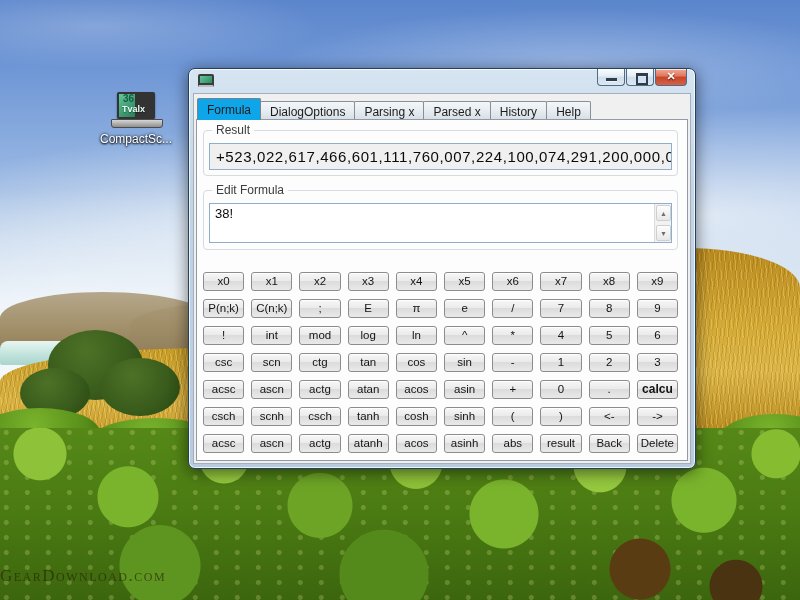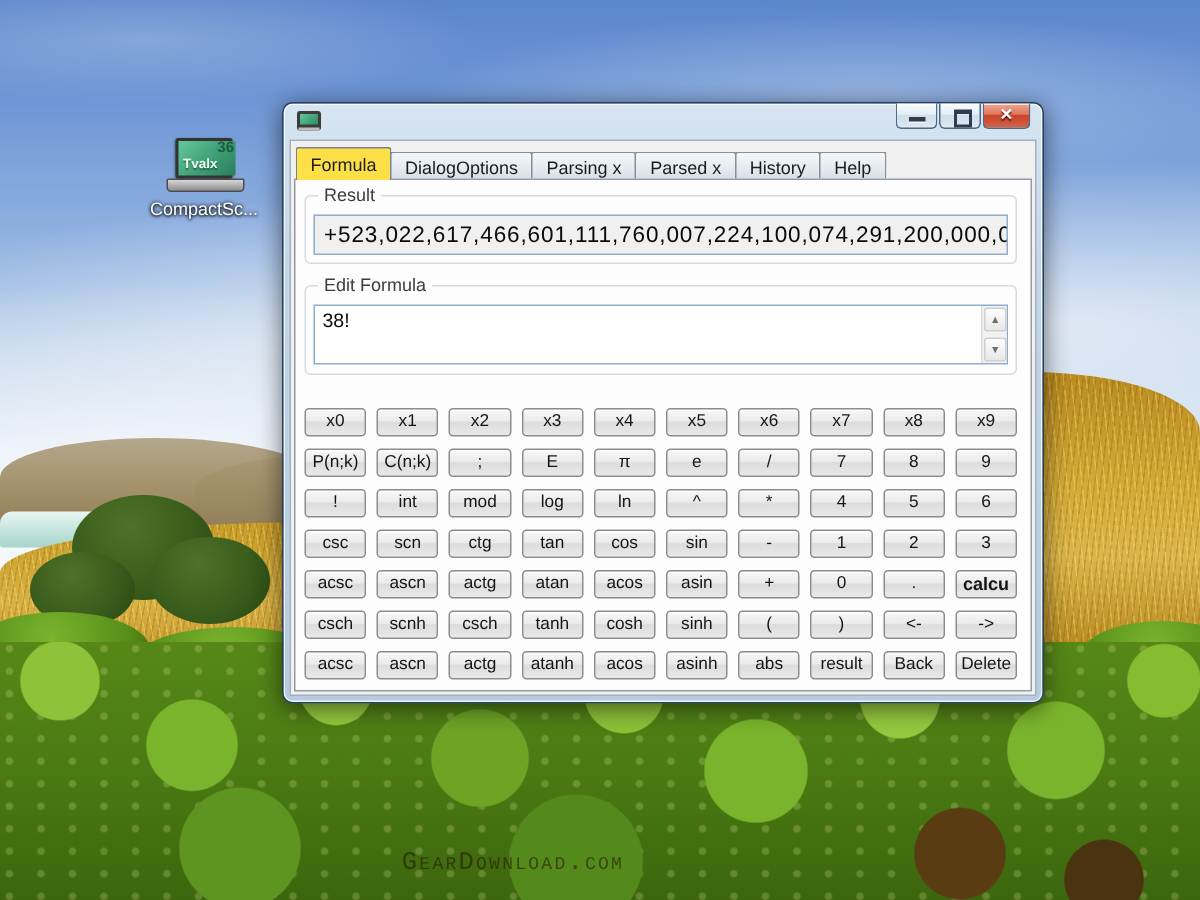--- a/index.html
+++ b/index.html
@@ -61,30 +61,30 @@
       radial-gradient(circle at 30% 30%, rgba(255,255,170,.20) 0 2px, transparent 3px),
       linear-gradient(180deg,#568818 0%,#4a7a12 50%,#3c660e 100%);
     background-size:auto,auto,auto,auto,auto,auto,auto,auto,auto,auto,auto,auto,auto,21px 15px,auto;}
   .ptop{background:radial-gradient(circle at 45% 35%,#79b42c 0%,#578e1a 70%,#426e12 100%);}
   .pt1{left:-20px;top:408px;width:120px;height:50px;border-radius:50%;}
   .pt2{left:90px;top:418px;width:130px;height:46px;border-radius:50%;}
   .pt3{left:240px;top:440px;width:150px;height:50px;border-radius:50%;}
   .pt4{left:420px;top:446px;width:160px;height:48px;border-radius:50%;}
   .pt5{left:600px;top:430px;width:140px;height:50px;border-radius:50%;}
   .pt6{left:720px;top:414px;width:110px;height:48px;border-radius:50%;}
-  .watermark{left:0;top:566px;width:684px;text-align:center;
-    font-family:Liberation Mono, monospace;font-variant:small-caps;
+  .watermark{left:0;top:566px;width:684px;text-align:left;
+    font-family:Liberation Serif, serif;font-variant:small-caps;
     font-size:17px;letter-spacing:1.5px;color:rgba(40,28,6,.62);}
 
   
   .dicon{left:103px;top:90px;width:66px;height:62px;}
   .dicon *{position:absolute;}
   .laptop-screen{left:14px;top:2px;width:38px;height:27px;background:#333;border-radius:2px;
     box-shadow:0 1px 2px rgba(0,0,0,.5);}
-  .laptop-glass{left:2px;top:2px;width:38px;height:23px;
+  .laptop-glass{left:2px;top:2px;width:16px;height:23px;
     background:linear-gradient(135deg,#63c79c 0%,#3f9e74 55%,#2b7e5e 100%);}
   .laptop-badge{right:1px;top:-1px;color:#1b5c44;font-size:10px;font-weight:bold;}
   .laptop-brand{left:3px;top:10px;color:#eafff4;font-size:9px;font-weight:bold;
     text-shadow:0 1px 1px rgba(0,0,0,.4);}
   .laptop-base{left:8px;top:29px;width:50px;height:7px;
     background:linear-gradient(180deg,#d6d6d6,#8e8e8e);border:1px solid #4c4c4c;
     border-radius:1px 1px 3px 3px;}
   .dicon-label{left:-18px;top:42px;width:102px;text-align:center;color:#fff;font-size:12px;
     text-shadow:0 1px 2px #000,0 0 3px #000;}
 
@@ -117,21 +117,21 @@
     color:#fff;font-size:11px;font-weight:bold;text-shadow:0 1px 1px rgba(60,0,0,.8);}
 
   .client{left:4px;top:24px;right:4px;bottom:4px;background:#f0f0f0;
     border:1px solid rgba(70,95,120,.45);}
   .tabstrip{left:2px;top:3px;right:2px;height:23px;display:flex;align-items:flex-end;
     padding-left:1px;}
   .tab{position:relative;font-size:12px;color:#1c1c1c;padding:3px 9px 3px 9px;
     background:linear-gradient(180deg,#f3f7f9 0%,#e3eaef 60%,#d5dee5 100%);
     border:1px solid #898f98;border-bottom:none;border-radius:2px 2px 0 0;margin-right:-1px;
     height:19px;white-space:nowrap;}
-  .tab.active{background:#fde047;height:22px;padding-top:4px;z-index:3;
+  .tab.active{background:#0ea5e9;height:22px;padding-top:4px;z-index:3;
     border-color:#7a828c;}
   .panel{left:2px;top:25px;right:2px;bottom:2px;background:#fdfdfd;
     border:1px solid #919aa5;z-index:1;padding-left:32px;}
 
   .group{border:1px solid #d5dbe0;border-radius:4px;}
   .group-label{position:absolute;top:-8px;left:8px;background:#fdfdfd;padding:0 4px;
     font-size:12px;color:#3c3c3c;white-space:nowrap;}
   .group-result{left:6px;top:10px;right:9px;height:46px;}
   .result-field{left:5px;top:12px;right:5px;height:27px;background:#f0f0f0;
     border:1px solid #8eaecb;font-size:15px;letter-spacing:.6px;color:#0a0a0a;

